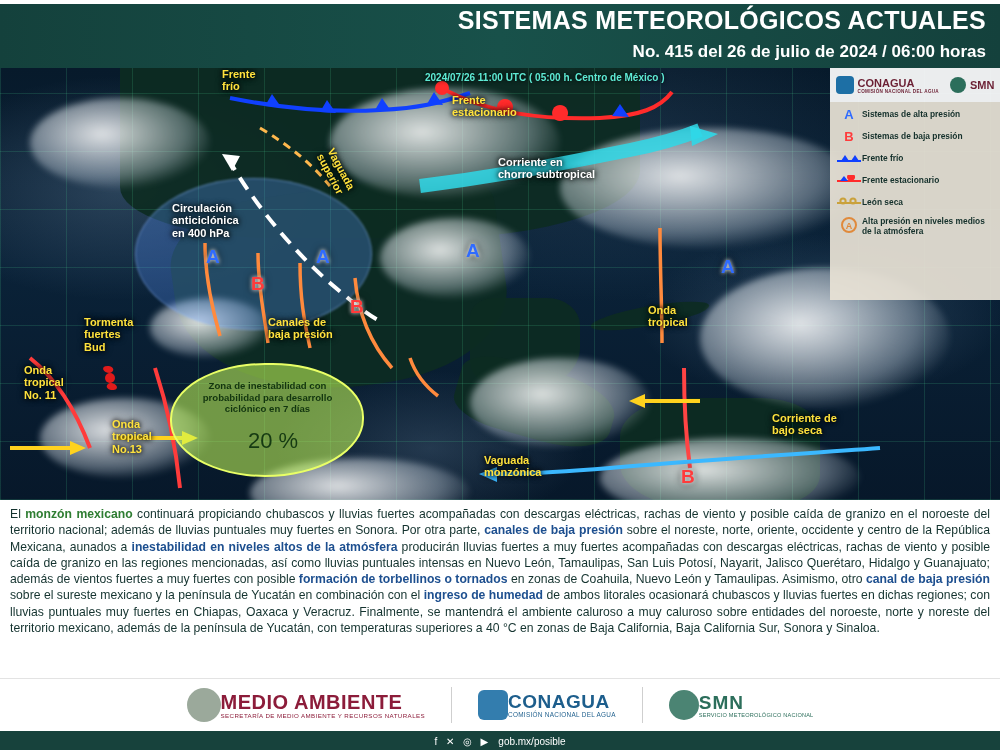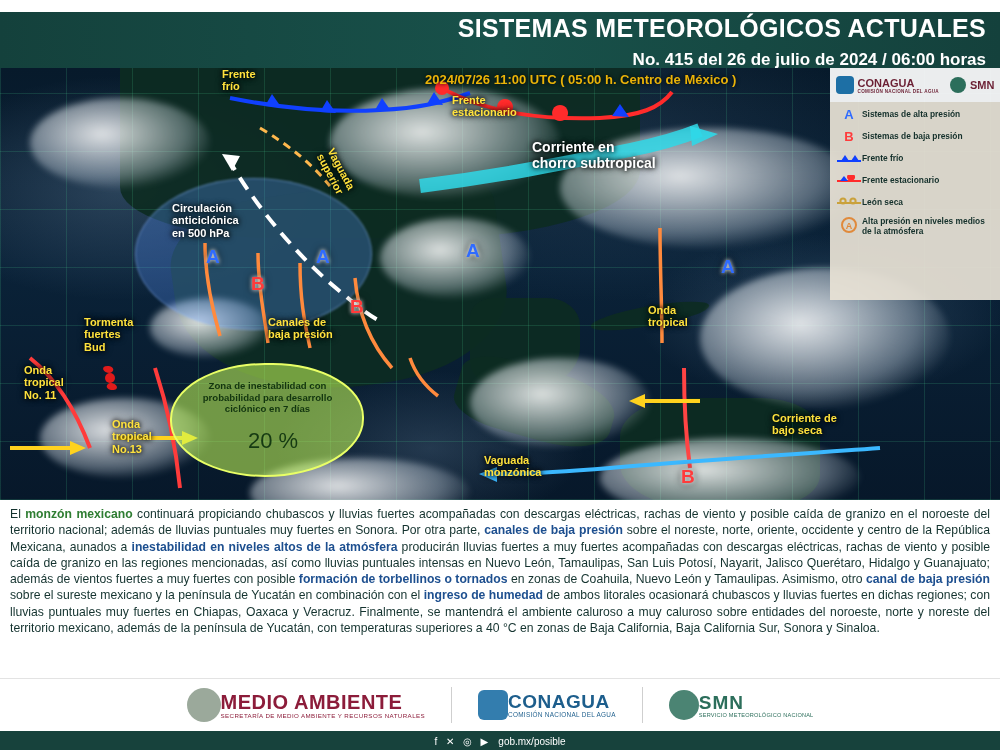--- a/index.html
+++ b/index.html
@@ -5,21 +5,21 @@
   html,body{margin:0;padding:0;}
   body{
     width:1000px;height:750px;overflow:hidden;
     font-family:"Liberation Sans",sans-serif;
     background:#ffffff;
   }
   #page{position:relative;width:1000px;height:750px;overflow:hidden;}
 
   
   .header{
-    position:absolute;left:0;top:12px;width:1000px;height:68px;
+    position:absolute;left:0;top:4px;width:1000px;height:68px;
     background:#1d4a44;
     background:linear-gradient(90deg,#14413c 0%,#18514a 50%,#14413c 100%);
   }
   .header .title{
     position:absolute;right:14px;top:2px;
     font-size:25px;font-weight:bold;color:#ffffff;letter-spacing:.3px;
     text-align:right;white-space:nowrap;
   }
   .header .subtitle{
     position:absolute;right:14px;top:38px;
@@ -61,21 +61,21 @@
   .gridlines{
     position:absolute;inset:0;
     background-image:
       repeating-linear-gradient(0deg, rgba(70,200,140,.18) 0 1px, rgba(0,0,0,0) 1px 58px),
       repeating-linear-gradient(90deg, rgba(70,200,140,.18) 0 1px, rgba(0,0,0,0) 1px 66px);
     pointer-events:none;
   }
 
   .map-stamp{
     position:absolute;left:425px;top:4px;
-    color:#eab308;font-size:13px;font-weight:bold;
+    color:#5eead4;font-size:10px;font-weight:bold;
     text-shadow:0 0 4px #000;
     white-space:nowrap;
   }
 
   
   .maplogos{
     position:absolute;right:0;top:0;width:170px;height:34px;
     background:rgba(255,255,255,.92);
     display:flex;align-items:center;justify-content:space-around;
   }
@@ -263,27 +263,27 @@
     </svg>
 
     <div class="instability"></div>
     <div class="instlabel">Zona de  inestabilidad con probabilidad para desarrollo ciclónico en 7 días</div>
     <div class="pct">20 %</div>
 
     <div class="ann yellow" style="left:222px;top:0px;font-size:11px;white-space:pre;">Frente
 frío</div>
     <div class="ann yellow" style="left:452px;top:26px;font-size:11px;white-space:pre;">Frente
 estacionario</div>
-    <div class="ann white" style="left:498px;top:72px;font-size:14px;white-space:pre;margin-left:34px;">Corriente en
+    <div class="ann white" style="left:498px;top:88px;font-size:11px;white-space:pre;">Corriente en
 chorro subtropical</div>
     <div class="ann yellow" style="left:336px;top:78px;font-size:11px;white-space:pre;transform:rotate(62deg);transform-origin:left top;">Vaguada
 superior</div>
     <div class="ann white" style="left:172px;top:134px;font-size:11px;white-space:pre;">Circulación
 anticiclónica
-en 500 hPa</div>
+en 400 hPa</div>
     <div class="ann yellow" style="left:268px;top:248px;font-size:11px;white-space:pre;">Canales de
 baja presión</div>
     <div class="ann yellow" style="left:84px;top:248px;font-size:11px;white-space:pre;">Tormenta
 fuertes
 Bud</div>
     <div class="ann yellow" style="left:24px;top:296px;font-size:11px;white-space:pre;">Onda
 tropical
 No. 11</div>
     <div class="ann yellow" style="left:112px;top:350px;font-size:11px;white-space:pre;">Onda
 tropical

